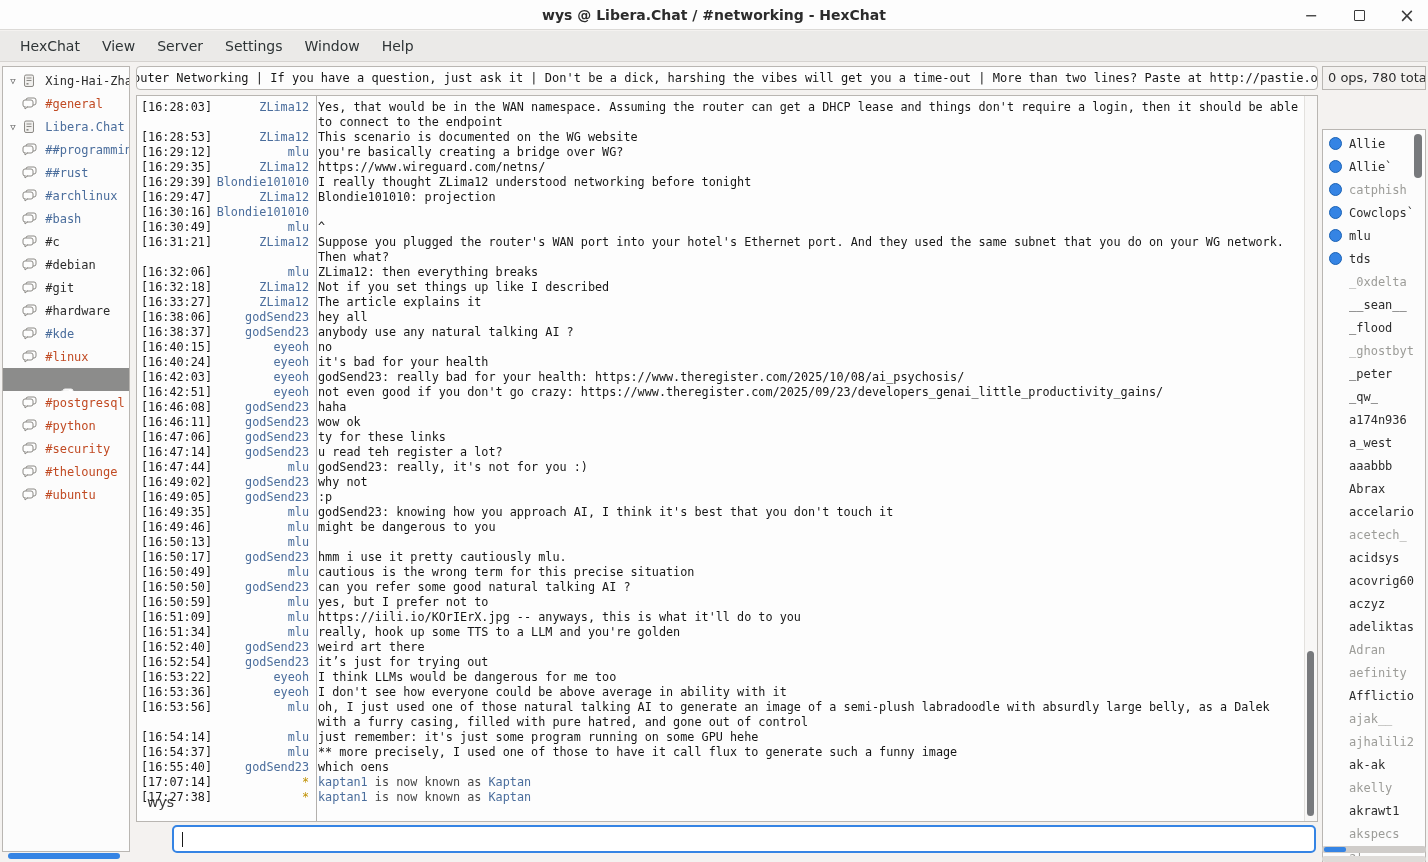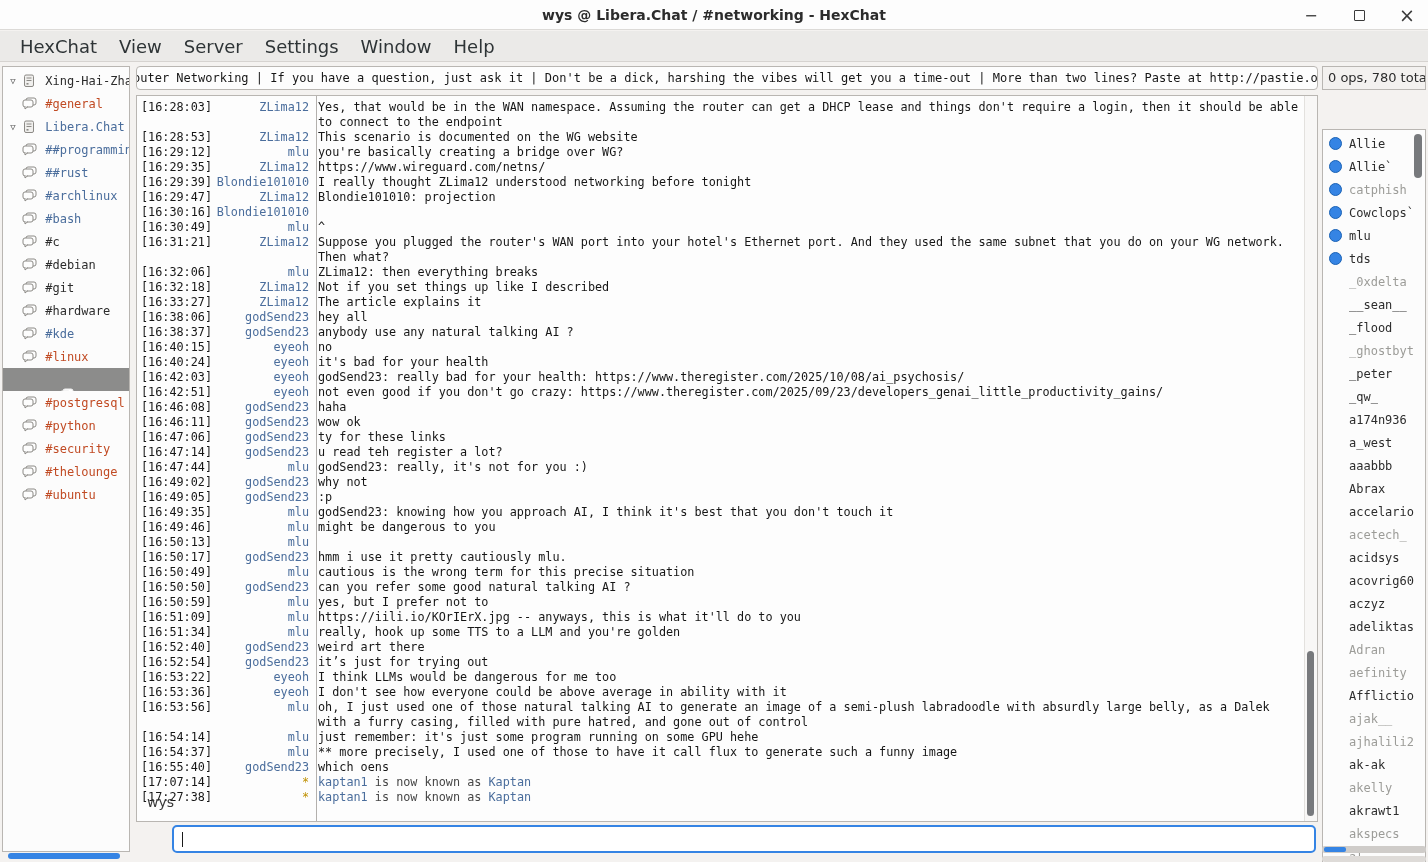--- a/index.html
+++ b/index.html
@@ -13,21 +13,21 @@
   .title { position:absolute; left:0; right:0; top:0; height:30px; line-height:30px; text-align:center;
            font-size:14px; font-weight:bold; color:#2c2c2c; }
   .winctl { position:absolute; right:12px; top:0; height:30px; display:flex; align-items:center; gap:30px; }
   .ctl { width:18px; height:18px; display:flex; align-items:center; justify-content:center;
          color:#3a3a3a; font-size:16px; cursor:default; }
   .ctl .sq { width:11px; height:11px; border:1.5px solid #3a3a3a; border-radius:1px; display:block; }
 
   
   .menubar { position:absolute; left:0; top:31px; width:1428px; height:31px; background:#ebeae8;
              border-bottom:1px solid #d6d3d0; display:flex; align-items:stretch; padding-left:9px; }
-  .menu-item { padding:0 11px; font-size:18px; color:#2e3436; display:flex; align-items:center; }
+  .menu-item { padding:0 11px; font-size:14px; color:#2e3436; display:flex; align-items:center; }
 
   
   .frame { background:#fcfcfc; border:1px solid #b9b6b2; }
 
   
   .tree { position:absolute; left:2px; top:66px; width:128px; height:786px; overflow:hidden; padding-top:2px; }
   .trow { position:relative; height:23px; display:flex; align-items:center; white-space:pre; overflow:hidden;
           font-family:"DejaVu Sans Mono", monospace; font-size:12px; color:#2c2c2c; }
   .trow.sel { background:#8c8c8b; color:#ffffff;flex-direction:column; }
   .texp { width:14px; font-size:9px; color:#555; text-align:center; flex:0 0 14px; margin-left:3px; }

